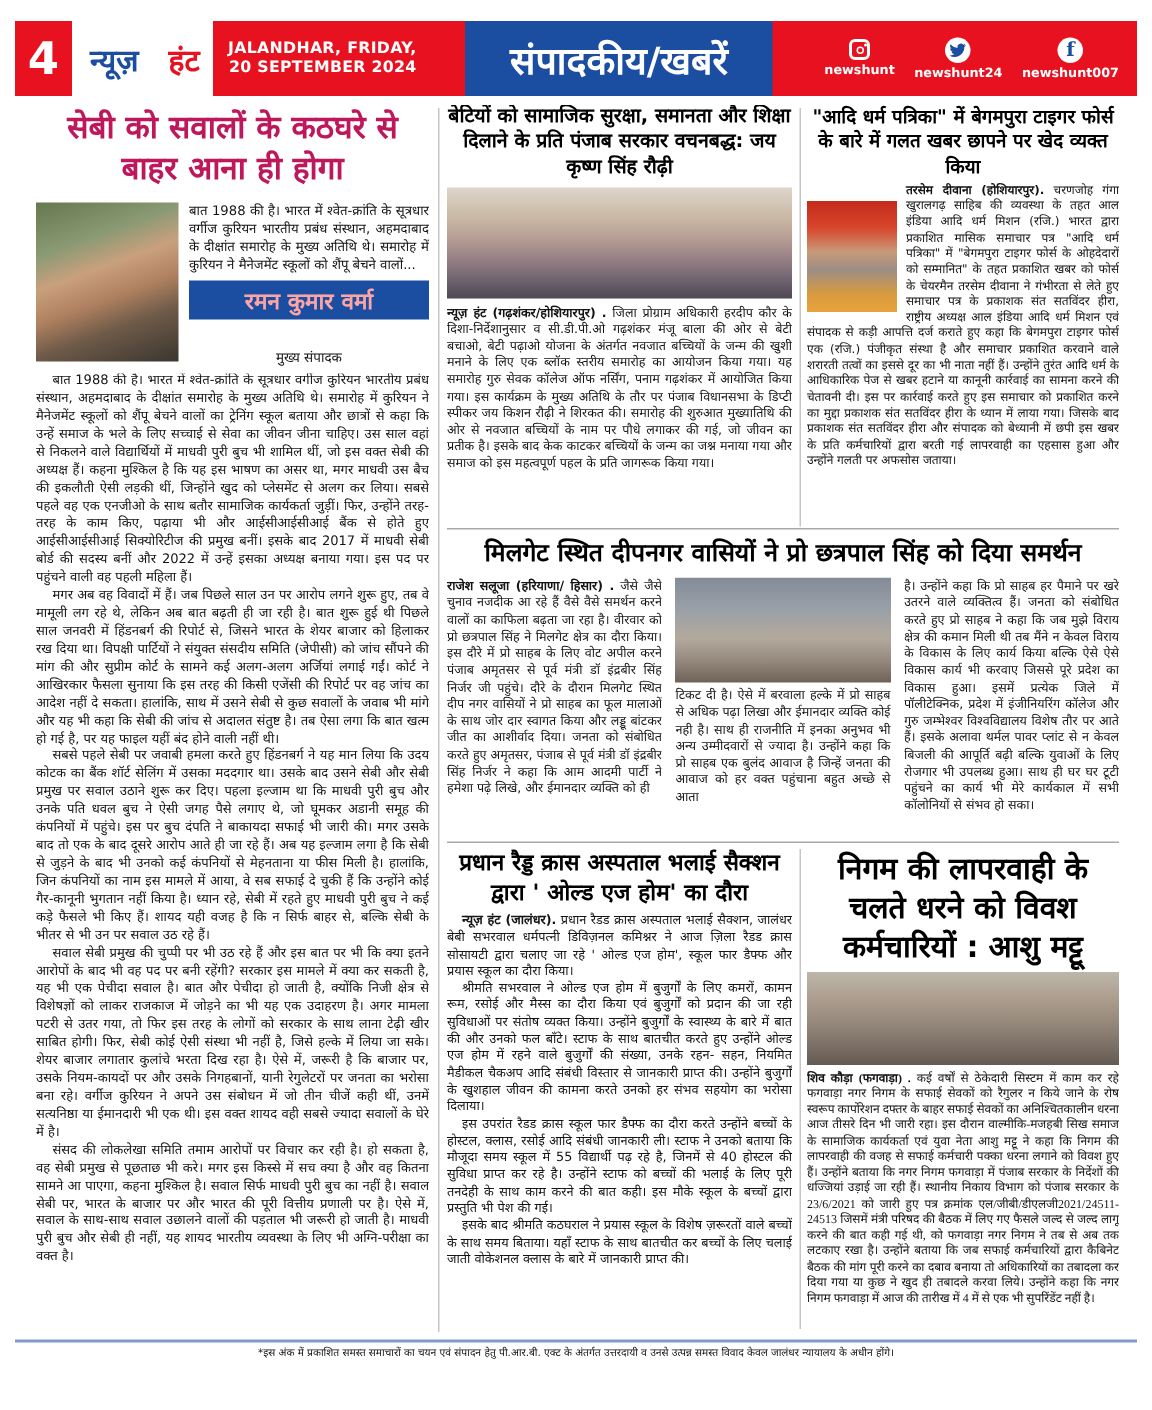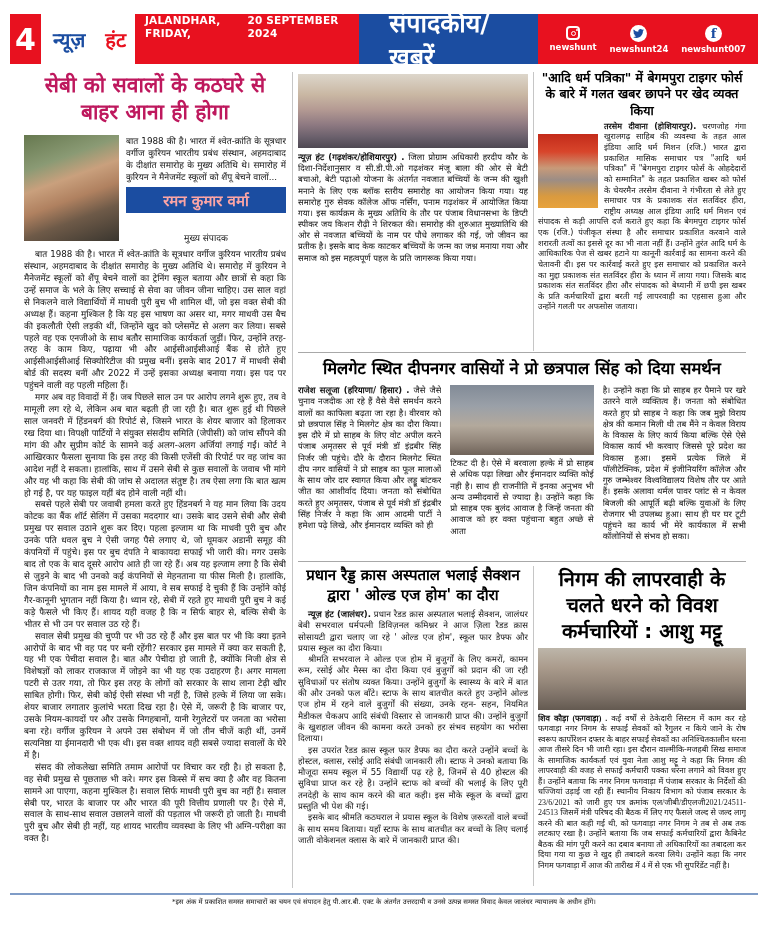--- a/index.html
+++ b/index.html
@@ -6,21 +6,21 @@
   * { box-sizing:border-box; margin:0; padding:0; }
   html,body { width:768px; }
   body { height:940px; background:#ffffff; font-family:"DejaVu Sans","Liberation Sans",sans-serif; color:#141414; }
   .page { position:relative; width:768px; height:940px; overflow:hidden; background:#fff; }
 
   
   .masthead { position:absolute; left:10px; top:14px; width:748px; height:50px; background:var(--red); display:flex; align-items:stretch; }
   .pageno { width:38px; display:flex; align-items:center; justify-content:center; color:#fff; font-size:30px; font-weight:700; }
   .logo-box { background:#fff; border-left:3px solid #fff; padding:2px 9px; display:flex; align-items:center; gap:20px; font-weight:700; font-size:20px; }
   .logo-w1 { color:var(--blue); } .logo-w2 { color:var(--red); }
-  .dateline { display:flex; flex-direction:row; justify-content:center; padding:0 10px; color:#fff; font-weight:700; font-size:10.5px; line-height:1.25; letter-spacing:.2px; }
+  .dateline { display:flex; flex-direction:column; justify-content:center; padding:0 10px; color:#fff; font-weight:700; font-size:10.5px; line-height:1.25; letter-spacing:.2px;text-align:right; }
   .spacer { flex:1; }
   .section-box { background:var(--blue); color:#fff; display:flex; align-items:center; justify-content:center; font-size:25px; font-weight:700; padding:0 30px; }
   .socials { display:flex; align-items:center; gap:13px; padding:0 12px; }
   .social { display:flex; flex-direction:column; align-items:center; gap:2px; color:#fff; font-size:8.5px; font-weight:600; }
   .icon-insta { width:14px; height:14px; border:2px solid #fff; border-radius:4px; position:relative; display:block; }
   .icon-insta::before { content:""; position:absolute; inset:2.5px; border:1.6px solid #fff; border-radius:50%; }
   .icon-insta::after { content:""; position:absolute; top:.5px; right:.5px; width:2px; height:2px; background:#fff; border-radius:50%; }
   .icon-disc { width:17px; height:17px; border-radius:50%; background:#fff; display:flex; align-items:center; justify-content:center; }
   .icon-f { color:var(--blue); font-weight:700; font-family:"DejaVu Serif","Liberation Serif",serif; font-size:13px; line-height:1; }
 
@@ -140,20 +140,21 @@
     <div class="ed-body">
       <p>बात 1988 की है। भारत में श्वेत-क्रांति के सूत्रधार वर्गीज कुरियन भारतीय प्रबंध संस्थान, अहमदाबाद के दीक्षांत समारोह के मुख्य अतिथि थे। समारोह में कुरियन ने मैनेजमेंट स्कूलों को शैंपू बेचने वालों का ट्रेनिंग स्कूल बताया और छात्रों से कहा कि उन्हें समाज के भले के लिए सच्चाई से सेवा का जीवन जीना चाहिए। उस साल वहां से निकलने वाले विद्यार्थियों में माधवी पुरी बुच भी शामिल थीं, जो इस वक्त सेबी की अध्यक्ष हैं। कहना मुश्किल है कि यह इस भाषण का असर था, मगर माधवी उस बैच की इकलौती ऐसी लड़की थीं, जिन्होंने खुद को प्लेसमेंट से अलग कर लिया। सबसे पहले वह एक एनजीओ के साथ बतौर सामाजिक कार्यकर्ता जुड़ीं। फिर, उन्होंने तरह-तरह के काम किए, पढ़ाया भी और आईसीआईसीआई बैंक से होते हुए आईसीआईसीआई सिक्योरिटीज की प्रमुख बनीं। इसके बाद 2017 में माधवी सेबी बोर्ड की सदस्य बनीं और 2022 में उन्हें इसका अध्यक्ष बनाया गया। इस पद पर पहुंचने वाली वह पहली महिला हैं।</p>
       <p>मगर अब वह विवादों में हैं। जब पिछले साल उन पर आरोप लगने शुरू हुए, तब वे मामूली लग रहे थे, लेकिन अब बात बढ़ती ही जा रही है। बात शुरू हुई थी पिछले साल जनवरी में हिंडनबर्ग की रिपोर्ट से, जिसने भारत के शेयर बाजार को हिलाकर रख दिया था। विपक्षी पार्टियों ने संयुक्त संसदीय समिति (जेपीसी) को जांच सौंपने की मांग की और सुप्रीम कोर्ट के सामने कई अलग-अलग अर्जियां लगाई गईं। कोर्ट ने आखिरकार फैसला सुनाया कि इस तरह की किसी एजेंसी की रिपोर्ट पर वह जांच का आदेश नहीं दे सकता। हालांकि, साथ में उसने सेबी से कुछ सवालों के जवाब भी मांगे और यह भी कहा कि सेबी की जांच से अदालत संतुष्ट है। तब ऐसा लगा कि बात खत्म हो गई है, पर यह फाइल यहीं बंद होने वाली नहीं थी।</p>
       <p>सबसे पहले सेबी पर जवाबी हमला करते हुए हिंडनबर्ग ने यह मान लिया कि उदय कोटक का बैंक शॉर्ट सेलिंग में उसका मददगार था। उसके बाद उसने सेबी और सेबी प्रमुख पर सवाल उठाने शुरू कर दिए। पहला इल्जाम था कि माधवी पुरी बुच और उनके पति धवल बुच ने ऐसी जगह पैसे लगाए थे, जो घूमकर अडानी समूह की कंपनियों में पहुंचे। इस पर बुच दंपति ने बाकायदा सफाई भी जारी की। मगर उसके बाद तो एक के बाद दूसरे आरोप आते ही जा रहे हैं। अब यह इल्जाम लगा है कि सेबी से जुड़ने के बाद भी उनको कई कंपनियों से मेहनताना या फीस मिली है। हालांकि, जिन कंपनियों का नाम इस मामले में आया, वे सब सफाई दे चुकी हैं कि उन्होंने कोई गैर-कानूनी भुगतान नहीं किया है। ध्यान रहे, सेबी में रहते हुए माधवी पुरी बुच ने कई कड़े फैसले भी किए हैं। शायद यही वजह है कि न सिर्फ बाहर से, बल्कि सेबी के भीतर से भी उन पर सवाल उठ रहे हैं।</p>
       <p>सवाल सेबी प्रमुख की चुप्पी पर भी उठ रहे हैं और इस बात पर भी कि क्या इतने आरोपों के बाद भी वह पद पर बनी रहेंगी? सरकार इस मामले में क्या कर सकती है, यह भी एक पेचीदा सवाल है। बात और पेचीदा हो जाती है, क्योंकि निजी क्षेत्र से विशेषज्ञों को लाकर राजकाज में जोड़ने का भी यह एक उदाहरण है। अगर मामला पटरी से उतर गया, तो फिर इस तरह के लोगों को सरकार के साथ लाना टेढ़ी खीर साबित होगी। फिर, सेबी कोई ऐसी संस्था भी नहीं है, जिसे हल्के में लिया जा सके। शेयर बाजार लगातार कुलांचे भरता दिख रहा है। ऐसे में, जरूरी है कि बाजार पर, उसके नियम-कायदों पर और उसके निगहबानों, यानी रेगुलेटरों पर जनता का भरोसा बना रहे। वर्गीज कुरियन ने अपने उस संबोधन में जो तीन चीजें कही थीं, उनमें सत्यनिष्ठा या ईमानदारी भी एक थी। इस वक्त शायद वही सबसे ज्यादा सवालों के घेरे में है।</p>
       <p>संसद की लोकलेखा समिति तमाम आरोपों पर विचार कर रही है। हो सकता है, वह सेबी प्रमुख से पूछताछ भी करे। मगर इस किस्से में सच क्या है और वह कितना सामने आ पाएगा, कहना मुश्किल है। सवाल सिर्फ माधवी पुरी बुच का नहीं है। सवाल सेबी पर, भारत के बाजार पर और भारत की पूरी वित्तीय प्रणाली पर है। ऐसे में, सवाल के साथ-साथ सवाल उछालने वालों की पड़ताल भी जरूरी हो जाती है। माधवी पुरी बुच और सेबी ही नहीं, यह शायद भारतीय व्यवस्था के लिए भी अग्नि-परीक्षा का वक्त है।</p>
     </div>
   </section>
 
   <section class="col-mid-top">
+    <h2 class="mid-headline">बेटियों को सामाजिक सुरक्षा, समानता और शिक्षा दिलाने के प्रति पंजाब सरकार वचनबद्ध: जय कृष्ण सिंह रौढ़ी</h2>
     <div class="event-photo"></div>
     <p class="news-text"><b class="byl">न्यूज़ हंट (गढ़शंकर/होशियारपुर) .</b><span> जिला प्रोग्राम अधिकारी हरदीप कौर के दिशा-निर्देशानुसार व सी.डी.पी.ओ गढ़शंकर मंजू बाला की ओर से बेटी बचाओ, बेटी पढ़ाओ योजना के अंतर्गत नवजात बच्चियों के जन्म की खुशी मनाने के लिए एक ब्लॉक स्तरीय समारोह का आयोजन किया गया। यह समारोह गुरु सेवक कॉलेज ऑफ नर्सिंग, पनाम गढ़शंकर में आयोजित किया गया। इस कार्यक्रम के मुख्य अतिथि के तौर पर पंजाब विधानसभा के डिप्टी स्पीकर जय किशन रौढ़ी ने शिरकत की। समारोह की शुरुआत मुख्यातिथि की ओर से नवजात बच्चियों के नाम पर पौधे लगाकर की गई, जो जीवन का प्रतीक है। इसके बाद केक काटकर बच्चियों के जन्म का जश्न मनाया गया और समाज को इस महत्वपूर्ण पहल के प्रति जागरूक किया गया।</span></p>
   </section>
 
   <section class="col-right-top">
     <h2 class="right-headline">"आदि धर्म पत्रिका" में बेगमपुरा टाइगर फोर्स के बारे में गलत खबर छापने पर खेद व्यक्त किया</h2>
     <p class="adi-body"><span class="adi-photo"></span><b class="byl">तरसेम दीवाना (होशियारपुर).</b><span> चरणजोह गंगा खुरालगढ़ साहिब की व्यवस्था के तहत आल इंडिया आदि धर्म मिशन (रजि.) भारत द्वारा प्रकाशित मासिक समाचार पत्र "आदि धर्म पत्रिका" में "बेगमपुरा टाइगर फोर्स के ओहदेदारों को सम्मानित" के तहत प्रकाशित खबर को फोर्स के चेयरमैन तरसेम दीवाना ने गंभीरता से लेते हुए समाचार पत्र के प्रकाशक संत सतविंदर हीरा, राष्ट्रीय अध्यक्ष आल इंडिया आदि धर्म मिशन एवं संपादक से कड़ी आपत्ति दर्ज कराते हुए कहा कि बेगमपुरा टाइगर फोर्स एक (रजि.) पंजीकृत संस्था है और समाचार प्रकाशित करवाने वाले शरारती तत्वों का इससे दूर का भी नाता नहीं हैं। उन्होंने तुरंत आदि धर्म के आधिकारिक पेज से खबर हटाने या कानूनी कार्रवाई का सामना करने की चेतावनी दी। इस पर कार्रवाई करते हुए इस समाचार को प्रकाशित करने का मुद्दा प्रकाशक संत सतविंदर हीरा के ध्यान में लाया गया। जिसके बाद प्रकाशक संत सतविंदर हीरा और संपादक को बेध्यानी में छपी इस खबर के प्रति कर्मचारियों द्वारा बरती गई लापरवाही का एहसास हुआ और उन्होंने गलती पर अफसोस जताया।</span></p>
   </section>
 
   <section class="band">

